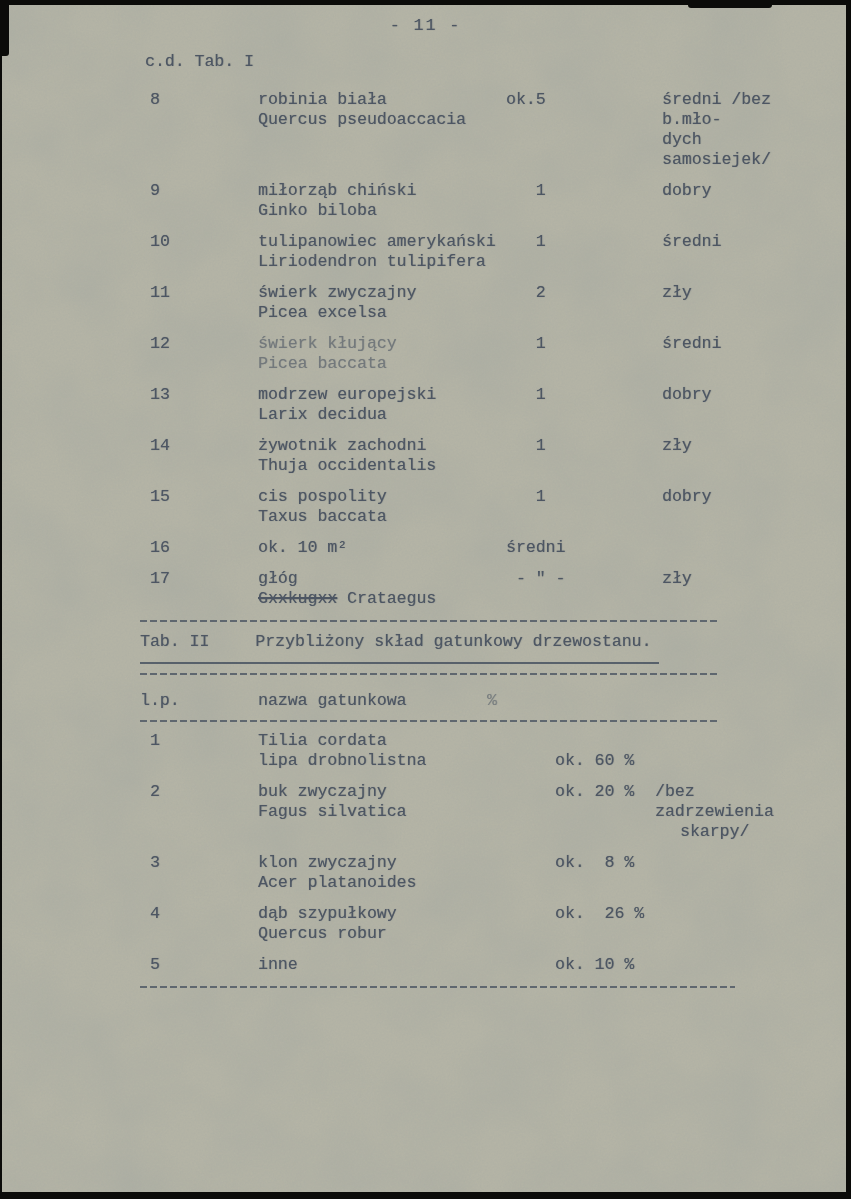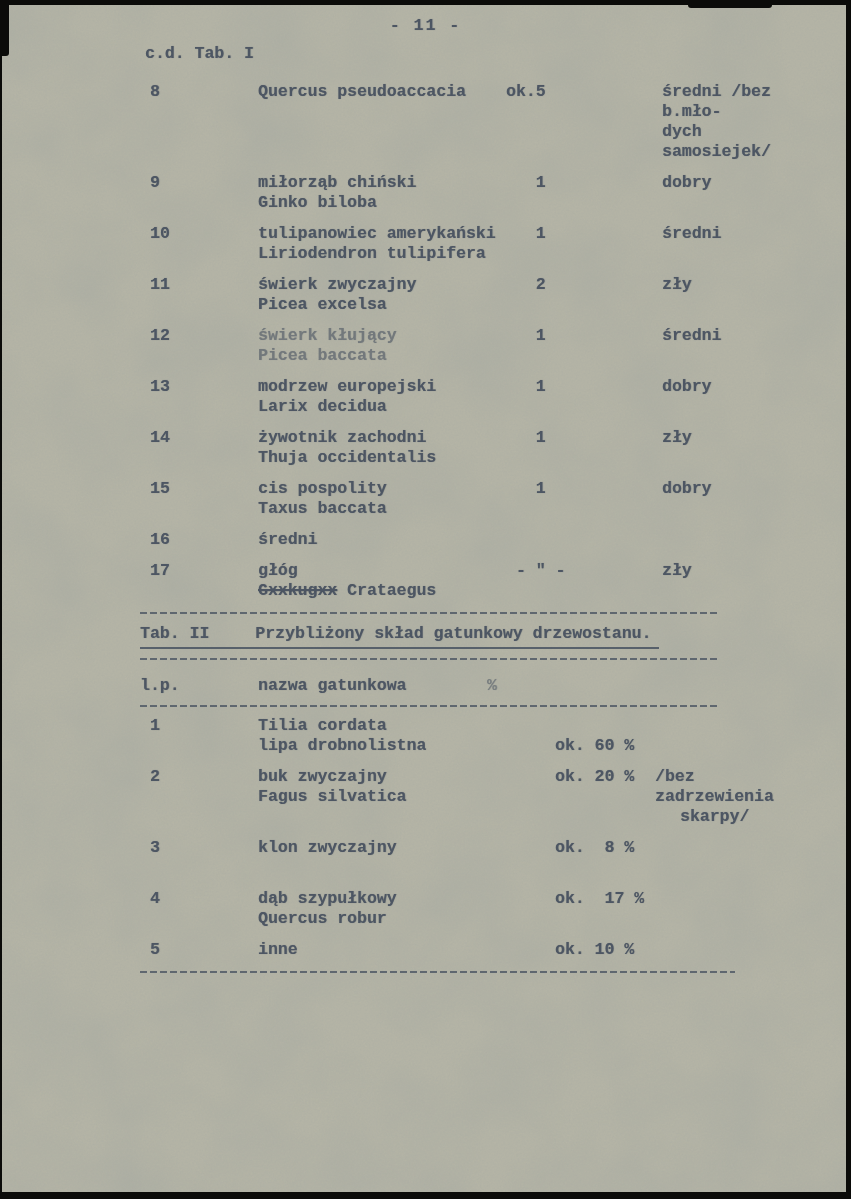--- a/index.html
+++ b/index.html
@@ -11,44 +11,43 @@
   .paper{
     position:absolute;left:2px;top:4px;right:4px;bottom:6px;
     background:#b6b5a6;
   }
   .texture{position:absolute;left:0;top:0;width:100%;height:100%;pointer-events:none;}
   .content{
     position:absolute;left:0;top:0;width:851px;height:1199px;z-index:2;
     color:#4d5663;
     font-size:16.5px;line-height:20px;
     text-shadow:0.4px 0.4px 0.8px rgba(62,72,88,0.55);
-    font-weight:bold;
   }
   .pre{white-space:pre;}
   .page-number{position:absolute;top:16px;left:0;width:851px;text-align:center;letter-spacing:2px;}
-  .doc-body{position:absolute;left:0;top:44px;width:726px;}
+  .doc-body{position:absolute;left:0;top:52px;width:726px;}
   .cd-label{margin-left:145px;margin-bottom:18px;}
   
   .t1-rows{margin-left:140px;margin-right:6px;}
   .t1-row{display:grid;grid-template-columns:118px 248px 156px auto;margin-bottom:11px;}
   .t1-row .c-num{padding-left:10px;}
   
   .t1-rows .t1-row:nth-child(5) .c-name{opacity:0.62;}
   .struck{text-decoration:line-through;text-decoration-thickness:2px;}
   .gap1{margin-left:1ch;}
   
   .sep{
     height:2px;margin-left:140px;margin-right:6px;
     background:repeating-linear-gradient(90deg, rgba(72,82,96,0.78) 0 7px, rgba(72,82,96,0) 7px 10px);
   }
   .sep.short{width:595px;margin-right:0;}
   
   .t2-heading{
     margin-left:140px;margin-top:10px;display:inline-block;
-    border-bottom:2px solid rgba(72,82,96,0.85);padding-bottom:3px;padding-right:8px;
+    border-bottom:2px solid rgba(72,82,96,0.85);padding-bottom:10px;padding-right:8px;
   }
   .t2-heading .t2-title{margin-left:46px;}
   .t2-head-sep{margin-top:9px;}
   .t2-header{display:grid;grid-template-columns:118px 229px auto;margin-left:140px;margin-top:16px;}
   .t2-header .h-pct{opacity:0.55;}
   .t2-rows{margin-left:140px;margin-top:9px;}
   .t2-row{display:grid;grid-template-columns:118px 297px 100px auto;margin-bottom:11px;}
   .t2-row .c-num{padding-left:10px;}
   .note-l2{padding-left:25px;}
   .line{min-height:20px;}
@@ -84,20 +83,21 @@
 
   <div class="doc-body">
 
     <div class="cd-label">c.d. Tab. I</div>
 
     <div class="t1-rows">
 
       <div class="t1-row">
         <div class="c-num">8</div>
         <div class="c-name">
+          <div class="line">robinia biała</div>
           <div class="line">Quercus pseudoaccacia</div>
         </div>
         <div class="c-qty pre">ok.5</div>
         <div class="c-cond">
           <div class="line">średni /bez b.mło-</div>
           <div class="line">dych samosiejek/</div>
         </div>
       </div>
 
       <div class="t1-row">
@@ -165,20 +165,21 @@
         <div class="c-name">
           <div class="line">cis pospolity</div>
           <div class="line">Taxus baccata</div>
         </div>
         <div class="c-qty pre">   1</div>
         <div class="c-cond">dobry</div>
       </div>
 
       <div class="t1-row">
         <div class="c-num">16</div>
+        <div class="c-qty pre">ok. 10 m²</div>
         <div class="c-cond">średni</div>
       </div>
 
       <div class="t1-row">
         <div class="c-num">17</div>
         <div class="c-name">
           <div class="line">głóg</div>
           <div class="line"><span class="struck">Gxxkugxx</span><span class="gap1">Crataegus</span></div>
         </div>
         <div class="c-qty pre"> - " -</div>
@@ -233,36 +234,37 @@
         <div class="c-note">
           <div class="line">/bez zadrzewienia</div>
           <div class="line note-l2">skarpy/</div>
         </div>
       </div>
 
       <div class="t2-row">
         <div class="c-num">3</div>
         <div class="c-name">
           <div class="line">klon zwyczajny</div>
+          <div class="line">Acer platanoides</div>
         </div>
         <div class="c-pct">
           <div class="line pre">ok.  8 %</div>
           <div class="line"></div>
         </div>
         <div class="c-note"></div>
       </div>
 
       <div class="t2-row">
         <div class="c-num">4</div>
         <div class="c-name">
           <div class="line">dąb szypułkowy</div>
           <div class="line">Quercus robur</div>
         </div>
         <div class="c-pct">
-          <div class="line pre">ok.  17 %</div>
+          <div class="line pre">ok.  26 %</div>
           <div class="line"></div>
         </div>
         <div class="c-note"></div>
       </div>
 
       <div class="t2-row">
         <div class="c-num">5</div>
         <div class="c-name">
           <div class="line">inne</div>
         </div>

